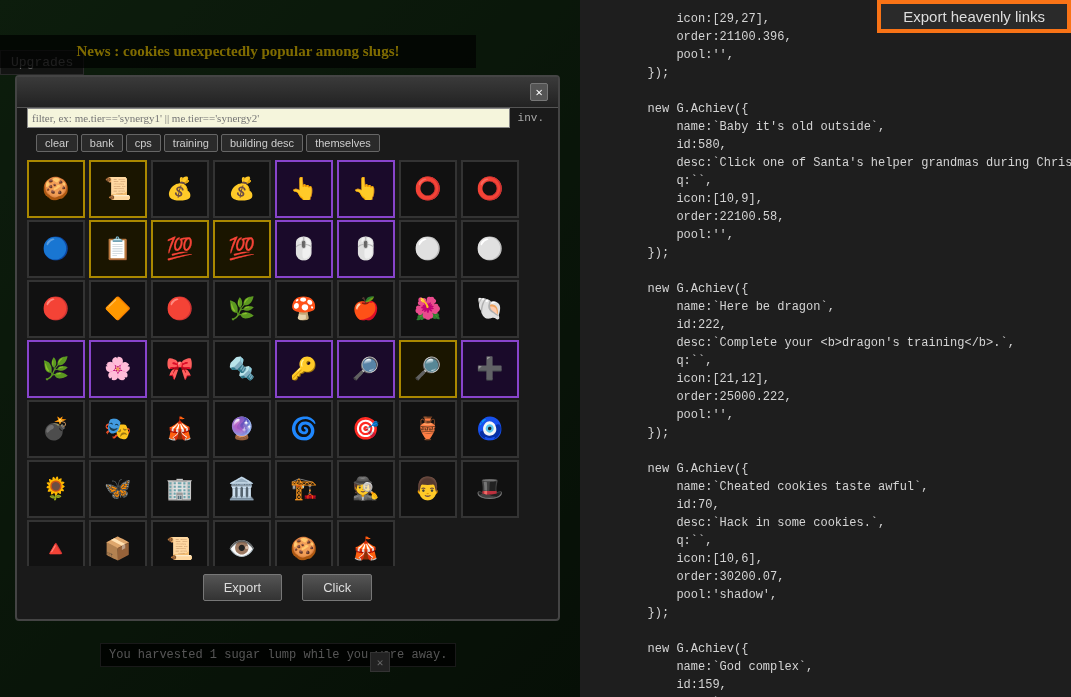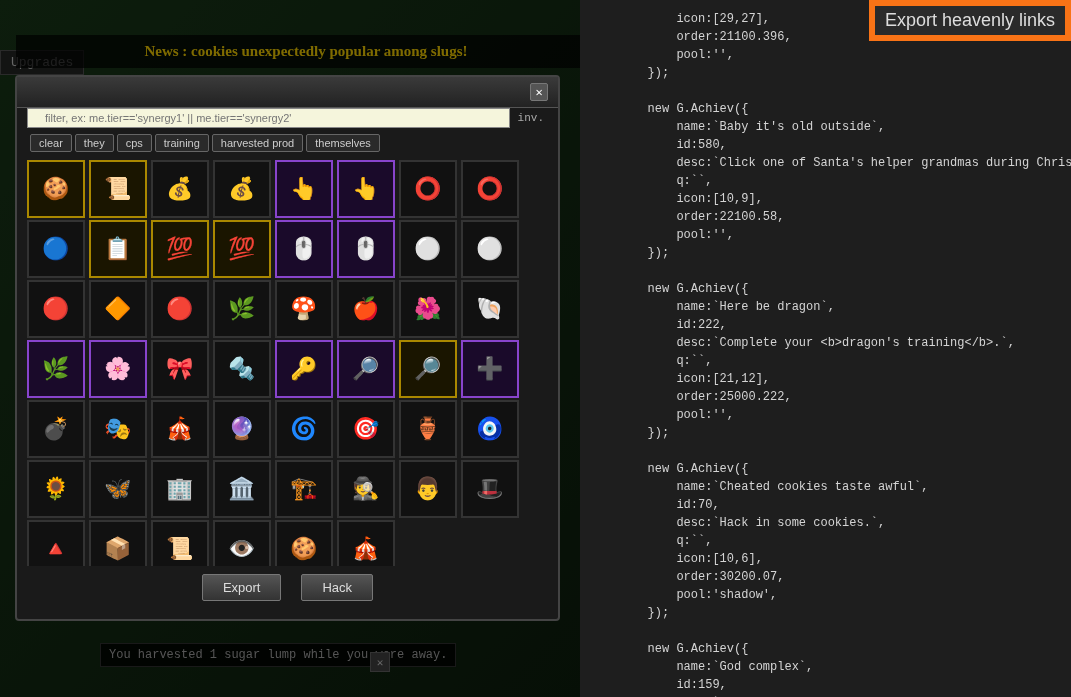--- a/index.html
+++ b/index.html
@@ -10,43 +10,43 @@
       font-family: 'Courier New', monospace;
       background: #1a1a2e;
       position: relative;
     }
 
     
     #top-bar {
       position: absolute;
       top: 0; right: 0;
       background: #2a2a2a;
-      border: 6px solid #f97316;
-      padding: 4px 10px;
+      border: 4px solid #f97316;
+      padding: 4px 22px;
       color: #ddd;
-      font-size: 18px;
+      font-size: 15px;
       cursor: pointer;
       z-index: 100;
     }
 
     
     #game-bg {
       position: absolute;
       top: 0; left: 0;
       width: 580px;
       height: 697px;
       background: linear-gradient(135deg, #1a3a1a 0%, #0d1f0d 100%);
     }
 
     
     #news-ticker {
       position: absolute;
       top: 35px;
-      left: 16px;
-      width: 580px;
+      left: 0;
+      width: 476px;
       background: rgba(0,0,0,0.7);
       color: #ffd700;
       font-size: 15px;
       font-weight: bold;
       text-align: center;
       padding: 8px;
       font-family: Georgia, serif;
     }
 
     
@@ -146,37 +146,37 @@
       display: flex;
       align-items: center;
       padding: 0 10px 4px;
       gap: 4px;
     }
 
     #filter-input {
       flex: 1;
       background: #f5f5dc;
       border: 1px solid #888;
-      padding: 3px 17px;
+      padding: 3px 4px;
       font-size: 11px;
       color: #333;
-      font-family: Liberation Sans, sans-serif;
+      font-family: Liberation Serif, serif;
     }
 
     #inv-badge {
       color: #aaa;
       font-size: 11px;
       padding: 2px 4px;
     }
 
     
     #filter-btns {
       display: flex;
       flex-wrap: wrap;
-      padding: 2px 13px 4px;
+      padding: 2px 19px 4px;
       gap: 3px;
     }
 
     .filter-btn {
       background: #2a2a2a;
       border: 1px solid #666;
       color: #ccc;
       padding: 2px 8px;
       font-size: 11px;
       cursor: pointer;
@@ -311,24 +311,24 @@
 
 
 
   <div id="filter-row">
     <input id="filter-input" type="text" placeholder="filter, ex: me.tier=='synergy1' || me.tier=='synergy2'" style="">
     <span id="inv-badge">inv.</span>
   </div>
 
   <div id="filter-btns">
     <button class="filter-btn">clear</button>
-    <button class="filter-btn">they</button>
+    <button class="filter-btn">bank</button>
     <button class="filter-btn">cps</button>
     <button class="filter-btn">training</button>
-    <button class="filter-btn">harvested prod</button>
+    <button class="filter-btn">building desc</button>
     <button class="filter-btn">themselves</button>
   </div>
 
   <div id="achievement-grid">
   <div class="ach-item" style="border: 2px solid rgb(170, 136, 0); background: rgb(26, 21, 0);">
         <div class="ach-icon">🍪</div>
       </div>
       <div class="ach-item" style="border: 2px solid rgb(170, 136, 0); background: rgb(26, 21, 0);">
         <div class="ach-icon">📜</div>
       </div>
@@ -485,21 +485,21 @@
       <div class="ach-item" style="border: 2px solid rgb(51, 51, 51); background: rgb(17, 17, 17);">
         <div class="ach-icon">🍪</div>
       </div>
       <div class="ach-item" style="border: 2px solid rgb(51, 51, 51); background: rgb(17, 17, 17);">
         <div class="ach-icon">🎪</div>
       </div>
     </div>
 
   <div id="modal-bottom">
     <button class="bottom-btn">Export</button>
-    <button class="bottom-btn">Hack</button>
+    <button class="bottom-btn">Click</button>
   </div>
 </div>
 
 <div id="code-panel">            icon:[29,27],
             order:21100.396,
             pool:'',
         });
 
         new G.Achiev({
             name:`Baby it's old outside`,

